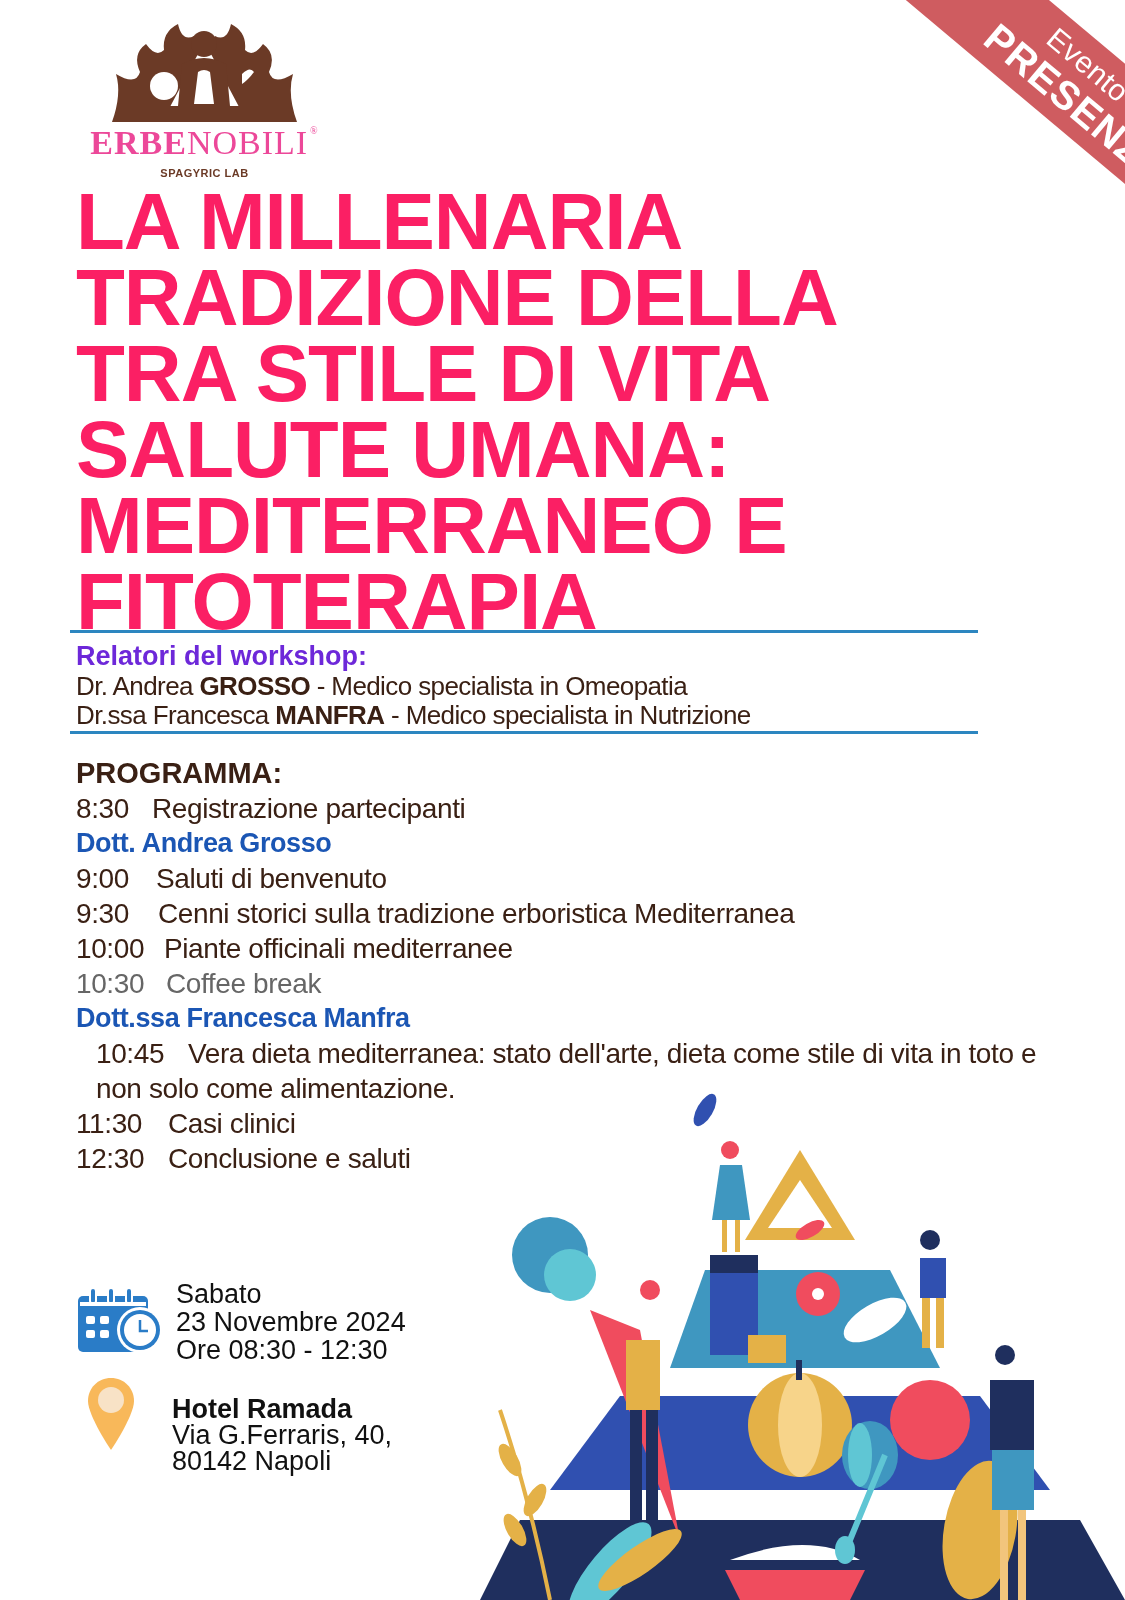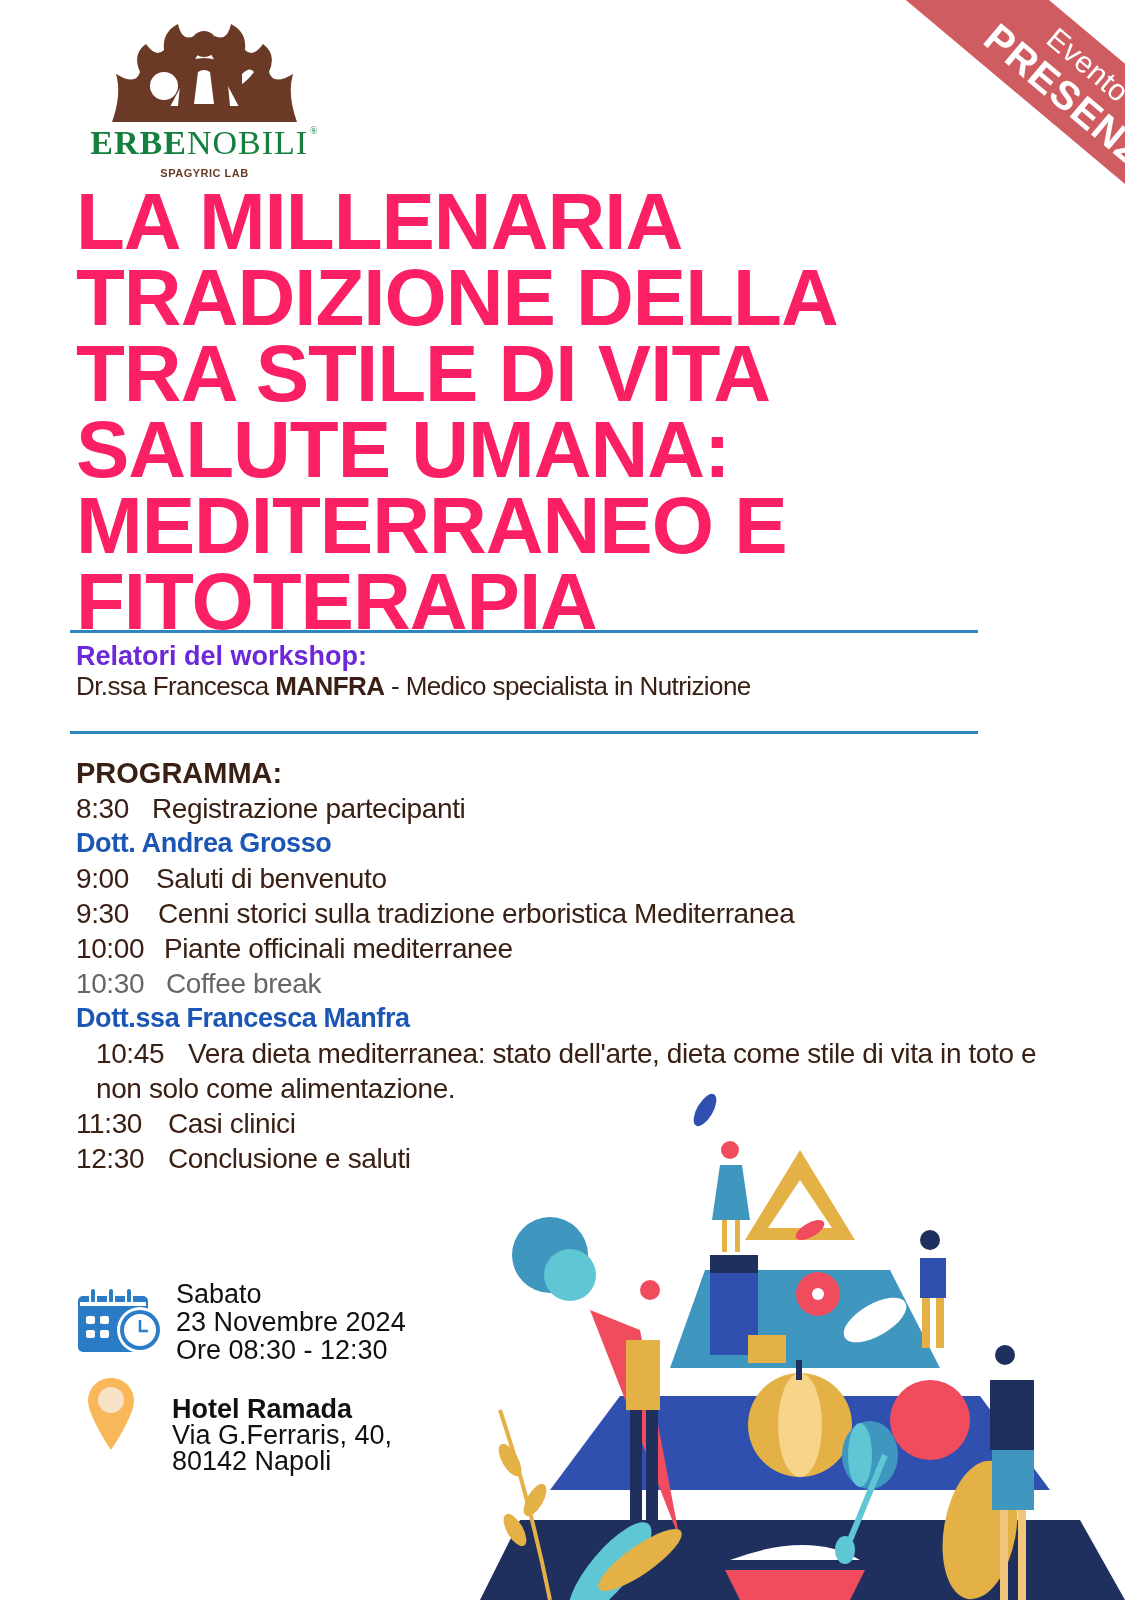--- a/index.html
+++ b/index.html
@@ -14,21 +14,21 @@
       display: flex; flex-direction: column; align-items: center; justify-content: center;
       color: #fff; line-height: 1;
     }
     .ribbon .r1 { font-size: 30px; font-weight: normal; letter-spacing: 0.5px; }
     .ribbon .r2 { font-size: 40px; font-weight: bold; letter-spacing: 1px; margin-top: 2px; }
 
     
     .logo { position: absolute; left: 82px; top: 14px; width: 245px; height: 160px; }
     .logo svg { position: absolute; left: 20px; top: 0; }
     .logo-word { position: absolute; left: 0; top: 112px; width: 245px; text-align: center;
-      font-family: "Liberation Serif", "DejaVu Serif", serif; color: #15803d; font-size: 34px; letter-spacing: 1px; line-height: 1; }
+      font-family: "Liberation Serif", "DejaVu Serif", serif; color: #ec4899; font-size: 34px; letter-spacing: 1px; line-height: 1; }
     .logo-word b { font-weight: bold; }
     .logo-word .reg { font-size: 10px; vertical-align: top; margin-left: 2px; }
     .logo-sub { position: absolute; left: 0; top: 153px; width: 245px; text-align: center;
       font-family: "Liberation Sans", sans-serif; font-weight: bold; color: #6b3a26; font-size: 11px; letter-spacing: 0.5px; }
 
     
     .title { position: absolute; left: 76px; top: 184px; width: 960px; color: #fb1f64;
       font-family: "Liberation Sans", "DejaVu Sans", sans-serif; font-weight: bold;
       font-size: 80px; line-height: 76px; letter-spacing: -1px; }
     .title div { white-space: nowrap; }
@@ -94,20 +94,23 @@
   <div>TRA STILE DI VITA</div>
   <div>SALUTE UMANA:</div>
   <div>MEDITERRANEO E</div>
   <div>FITOTERAPIA</div>
 </div>
 
 <div class="rule" style="top:630px;"></div>
 
 <div class="speakers">
   <div class="head">Relatori del workshop:</div>
+  <div class="line">
+    <span>Dr. Andrea </span><b>GROSSO</b><span> - Medico specialista in Omeopatia</span>
+  </div>
   <div class="line">
     <span>Dr.ssa Francesca </span><b>MANFRA</b><span> - Medico specialista in Nutrizione</span>
   </div>
 </div>
 
 <div class="rule" style="top:731px;"></div>
 
 <div class="program">
   <div class="head">PROGRAMMA:</div>
   <div class="row">

